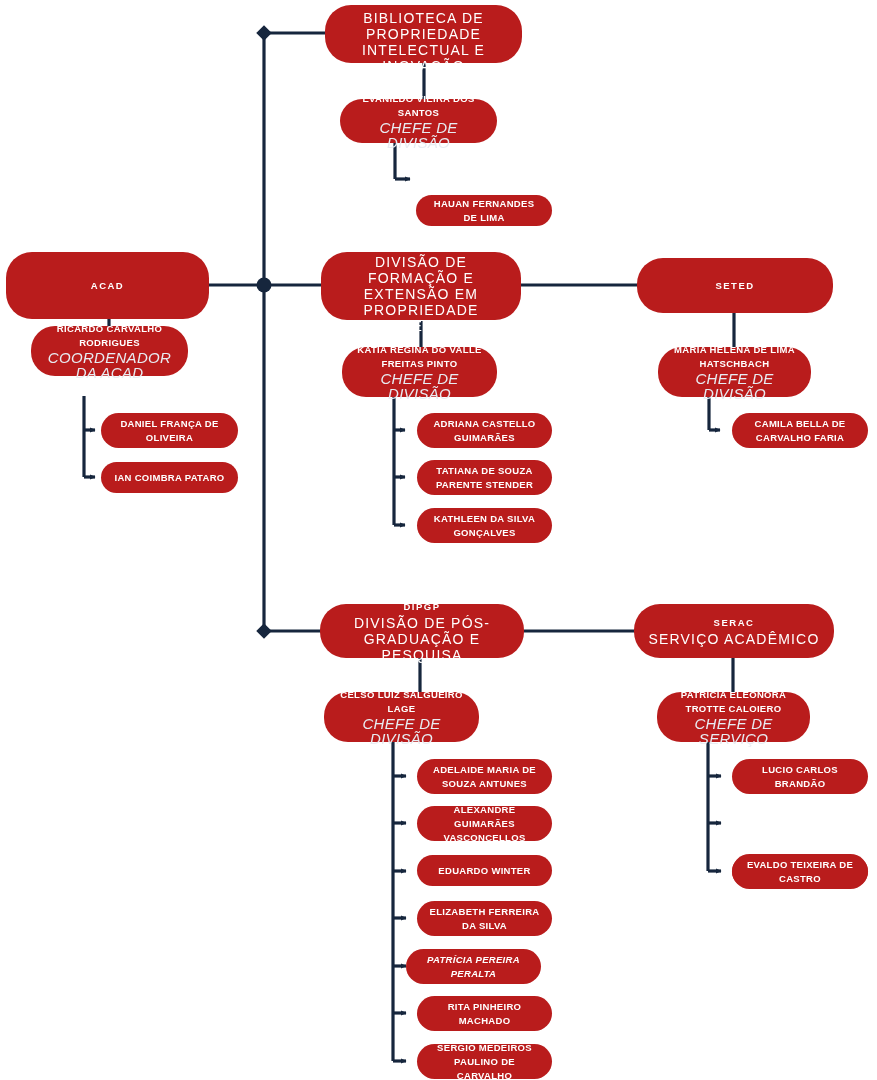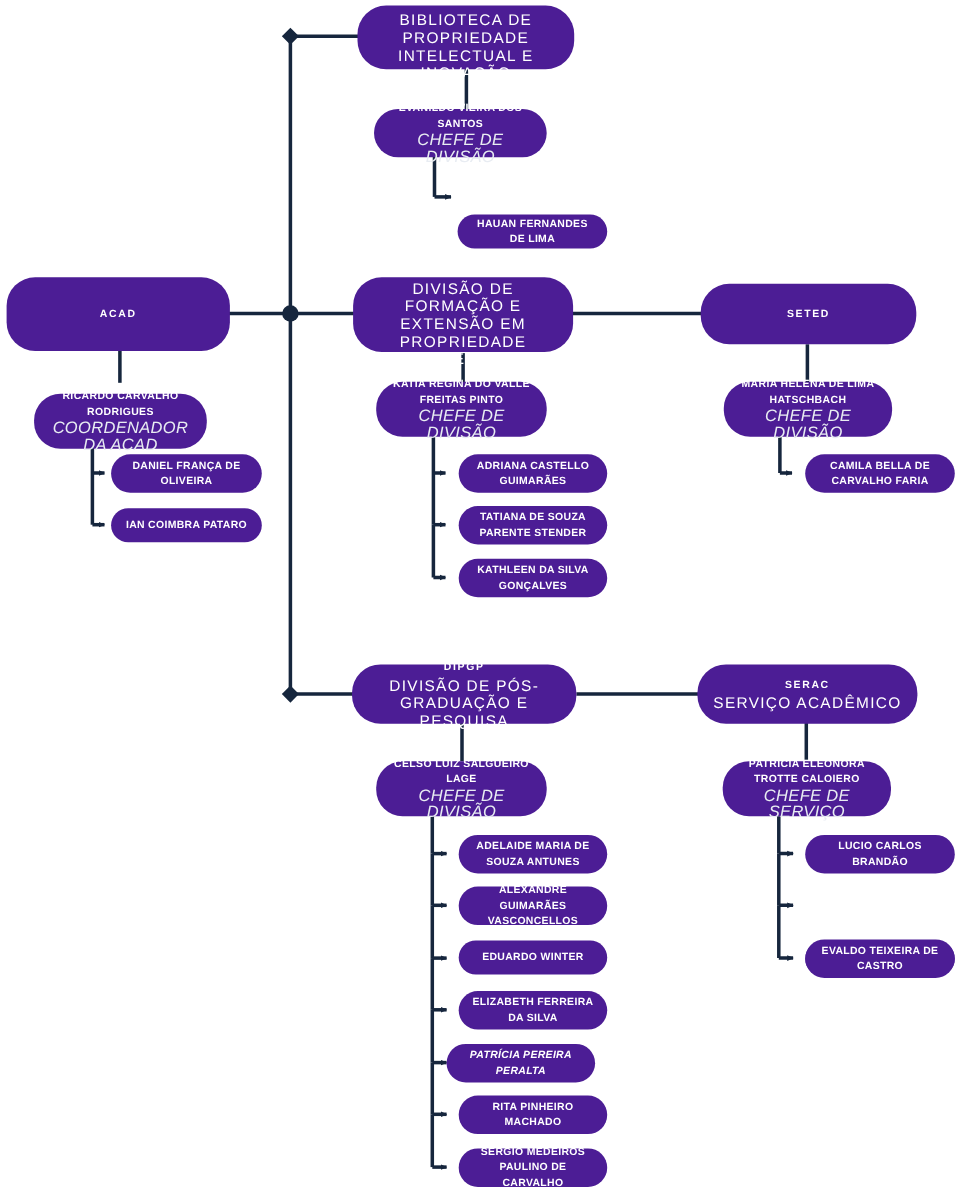--- a/index.html
+++ b/index.html
@@ -23,21 +23,21 @@
     left: 0;
     top: 0;
     width: 877px;
     height: 1080px;
     pointer-events: none;
   }
 
   .node {
     position: absolute;
     box-sizing: border-box;
-    background: #4c1d95;
+    background: #b91c1c;
     color: #ffffff;
     display: flex;
     flex-direction: column;
     align-items: center;
     justify-content: center;
     text-align: center;
     padding: 4px 10px;
     z-index: 2;
   }
 
@@ -195,21 +195,21 @@
   </div>
 
   <div class="node leaf" style="left:416px; top:163px; width:136px; height:31px;margin-top:32px;">
     <div class="pname">HAUAN FERNANDES DE LIMA</div>
   </div>
 
   <div class="node unit" style="left:6px; top:252px; width:203px; height:67px;">
     <div class="acronym">ACAD</div>
   </div>
 
-  <div class="node person" style="left:31px; top:358px; width:157px; height:50px;">
+  <div class="node person" style="left:31px; top:326px; width:157px; height:50px;">
     <div class="pname">RICARDO CARVALHO RODRIGUES</div>
     <div class="prole">COORDENADOR DA ACAD</div>
   </div>
 
   <div class="node leaf" style="left:101px; top:413px; width:137px; height:35px;">
     <div class="pname">DANIEL FRANÇA DE OLIVEIRA</div>
   </div>
 
   <div class="node leaf" style="left:101px; top:462px; width:137px; height:31px;">
     <div class="pname">IAN COIMBRA PATARO</div>
@@ -248,21 +248,21 @@
 
   <div class="node leaf" style="left:732px; top:413px; width:136px; height:35px;">
     <div class="pname">CAMILA BELLA DE CARVALHO FARIA</div>
   </div>
 
   <div class="node unit" style="left:320px; top:604px; width:204px; height:54px;">
     <div class="acronym">DIPGP</div>
     <div class="fullname">DIVISÃO DE PÓS-GRADUAÇÃO E PESQUISA</div>
   </div>
 
-  <div class="node person" style="left:342px; top:692px; width:155px; height:50px;">
+  <div class="node person" style="left:324px; top:692px; width:155px; height:50px;">
     <div class="pname">CELSO LUIZ SALGUEIRO LAGE</div>
     <div class="prole">CHEFE DE DIVISÃO</div>
   </div>
 
   <div class="node leaf" style="left:417px; top:759px; width:135px; height:35px;">
     <div class="pname">ADELAIDE MARIA DE SOUZA ANTUNES</div>
   </div>
 
   <div class="node leaf" style="left:417px; top:806px; width:135px; height:35px;">
     <div class="pname">ALEXANDRE GUIMARÃES VASCONCELLOS</div>

